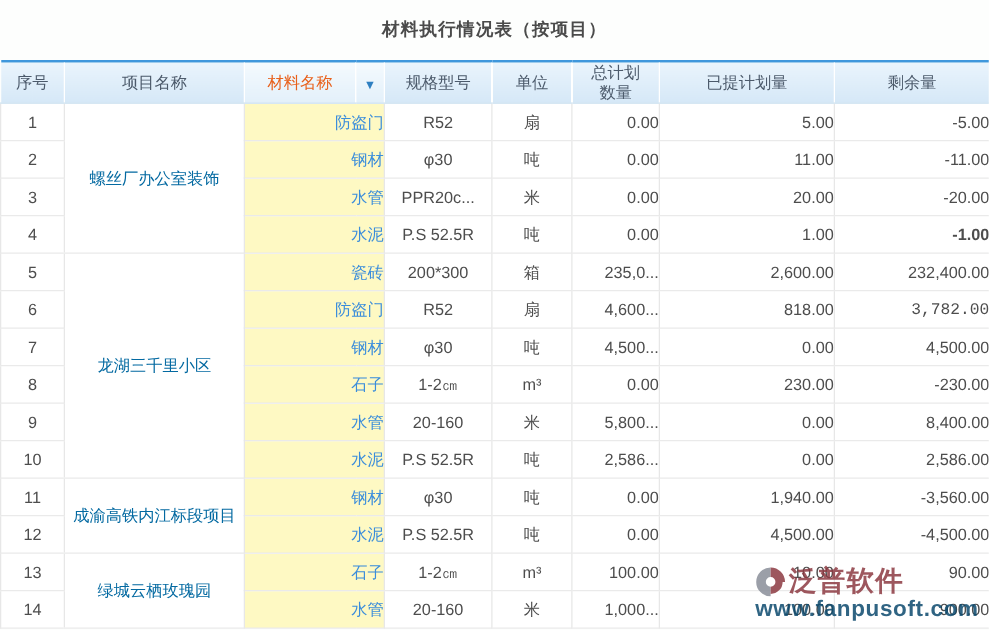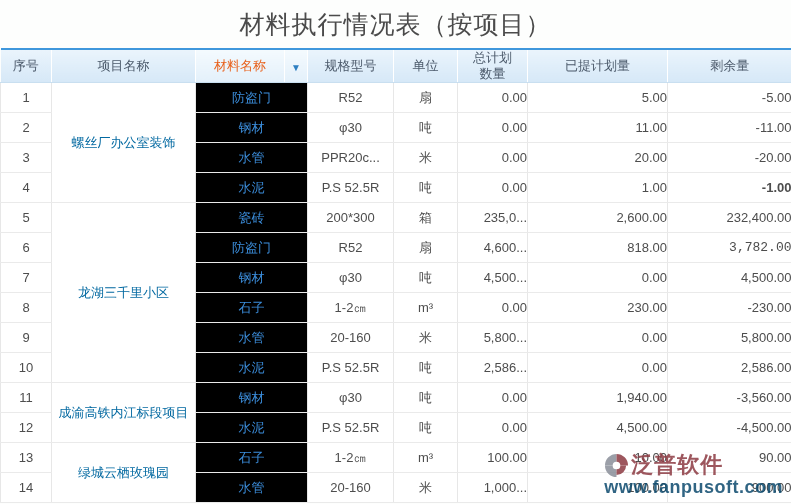--- a/index.html
+++ b/index.html
@@ -8,21 +8,21 @@
     background:#fdfefd;
     font-family:"Liberation Sans","DejaVu Sans",sans-serif;
     position:relative;
   }
   .page{width:791px;height:504px;position:relative;overflow:hidden;}
 
   .title-bar{
     height:48px;display:flex;align-items:center;justify-content:center;
   }
   .page-title{
-    font-size:25px;font-weight:normal;color:#4b4b4b;letter-spacing:1px;
+    font-size:14px;font-weight:bold;color:#4b4b4b;letter-spacing:1px;
   }
 
   table.report{
     width:791px;border-collapse:collapse;table-layout:fixed;
     font-size:13px;
   }
   table.report td, table.report th{
     padding:0;overflow:hidden;white-space:nowrap;
   }
 
@@ -48,21 +48,21 @@
   
   tbody tr{height:30px;}
   tbody td{
     border-right:1px solid #e7e7e7;
     border-bottom:1px solid #eaeaea;
     color:#4d4d4d;text-align:center;vertical-align:middle;
     background:#ffffff;
   }
   tbody td.first{border-left:1px solid #e7e7e7;}
   td.project-cell{color:#0369a1;}
-  td.material-cell{color:#3b8ddb;background:#000000;}
+  td.material-cell{color:#3b8ddb;background:#fef9c3;text-align:right;}
   td.num-cell{text-align:right;padding-right:10px;}
 
   
   .watermark{
     position:absolute;right:8px;bottom:6px;
     display:flex;flex-direction:column;align-items:flex-start;
     opacity:0.85;pointer-events:none;
   }
   .wm-row{display:flex;align-items:center;}
   .wm-logo{width:25px;height:25px;margin-right:2px;}
@@ -186,21 +186,21 @@
           <td class="num-cell">230.00</td>
           <td class="num-cell" style="border-right: none;">-230.00</td>
         </tr>
         <tr>
           <td class="first">9</td>
           <td class="material-cell" colspan="2">水管</td>
           <td>20-160</td>
           <td>米</td>
           <td class="num-cell">5,800...</td>
           <td class="num-cell">0.00</td>
-          <td class="num-cell" style="border-right: none;">5,800.00</td>
+          <td class="num-cell" style="border-right: none;">8,400.00</td>
         </tr>
         <tr>
           <td class="first">10</td>
           <td class="material-cell" colspan="2">水泥</td>
           <td>P.S 52.5R</td>
           <td>吨</td>
           <td class="num-cell">2,586...</td>
           <td class="num-cell">0.00</td>
           <td class="num-cell" style="border-right: none;">2,586.00</td>
         </tr>

